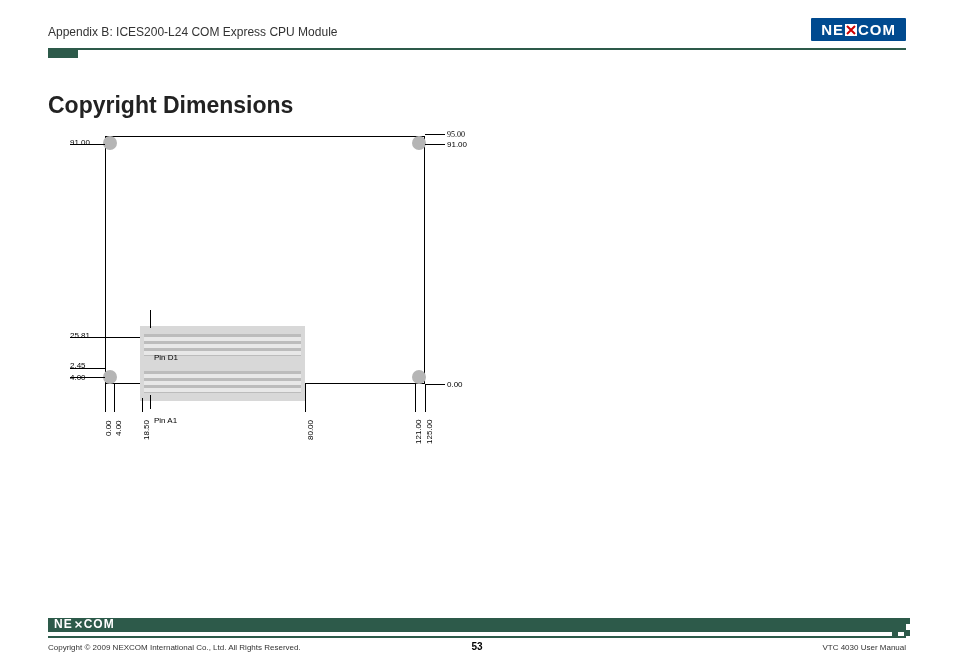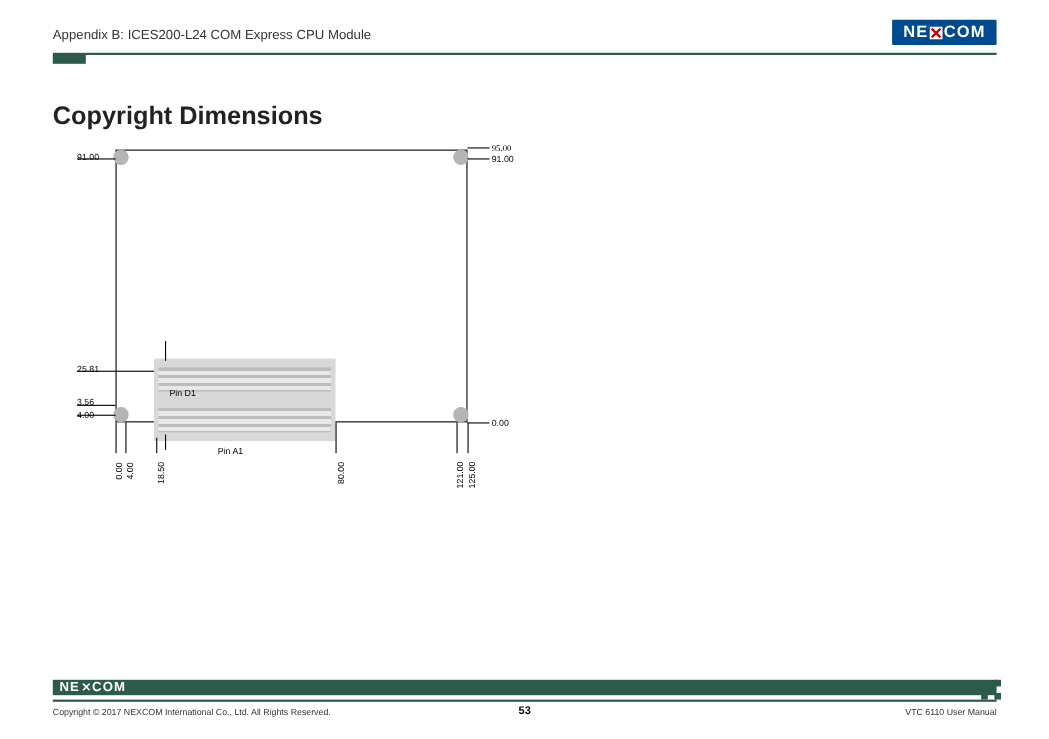--- a/index.html
+++ b/index.html
@@ -250,30 +250,30 @@
     <div class="conn-pins"></div>
   </div>
   <div class="connector conn-bot">
     <div class="conn-body"></div>
     <div class="conn-pins"></div>
   </div>
 
   <div class="pin-lead" style="left:80px; top:180px; height:18px;"></div>
   <div class="pin-label" style="left:84px; top:176px;margin-top:47px;">Pin D1</div>
   <div class="pin-lead" style="left:80px; top:265px; height:14px;"></div>
-  <div class="pin-label" style="left:84px; top:276px;margin-left:44px;">Pin A1</div>
+  <div class="pin-label" style="left:84px; top:286px;">Pin A1</div>
 
   <div class="dim-line-h" style="left:0; top:14px; width:35px;"></div>
   <div class="dim-label" style="left:0; top:8px;">91.00</div>
 
   <div class="dim-line-h" style="left:0; top:207px; width:70px;"></div>
   <div class="dim-label" style="left:0; top:201px;">25.81</div>
 
   <div class="dim-line-h" style="left:0; top:238px; width:35px;"></div>
-  <div class="dim-label" style="left:4; top:231px;">3.56</div>
+  <div class="dim-label" style="left:4; top:231px;">2.45</div>
 
   <div class="dim-line-h" style="left:0; top:247px; width:35px;"></div>
   <div class="dim-label" style="left:4; top:243px;">4.00</div>
 
   <div class="dim-line-h" style="left:355px; top:4px; width:20px;"></div>
   <div class="dim-label" style="left:377px; top:0px;font-family:Liberation Serif, serif;">95.00</div>
   <div class="dim-line-h" style="left:355px; top:14px; width:20px;"></div>
   <div class="dim-label" style="left:377px; top:10px;">91.00</div>
   <div class="dim-line-h" style="left:355px; top:254px; width:20px;"></div>
   <div class="dim-label" style="left:377px; top:250px;">0.00</div>
@@ -302,15 +302,15 @@
       <path d="M2 2 L10 10 M10 2 L2 10" stroke="#fff" stroke-width="2"></path>
     </svg>
   </span>
   <span>COM</span>
 </div>
 <div class="footer-squares">
   <div class="fsq" style="right:0; top:0;"></div>
   <div class="fsq" style="left:0; bottom:0;"></div>
   <div class="fsq" style="right:0; bottom:0;"></div>
 </div>
-<div class="copyright">Copyright © 2017 NEXCOM International Co., Ltd. All Rights Reserved.</div>
+<div class="copyright">Copyright © 2009 NEXCOM International Co., Ltd. All Rights Reserved.</div>
 <div class="page-num">53</div>
-<div class="manual-name">VTC 6110 User Manual</div>
+<div class="manual-name">VTC 4030 User Manual</div>
 
 </body></html>

